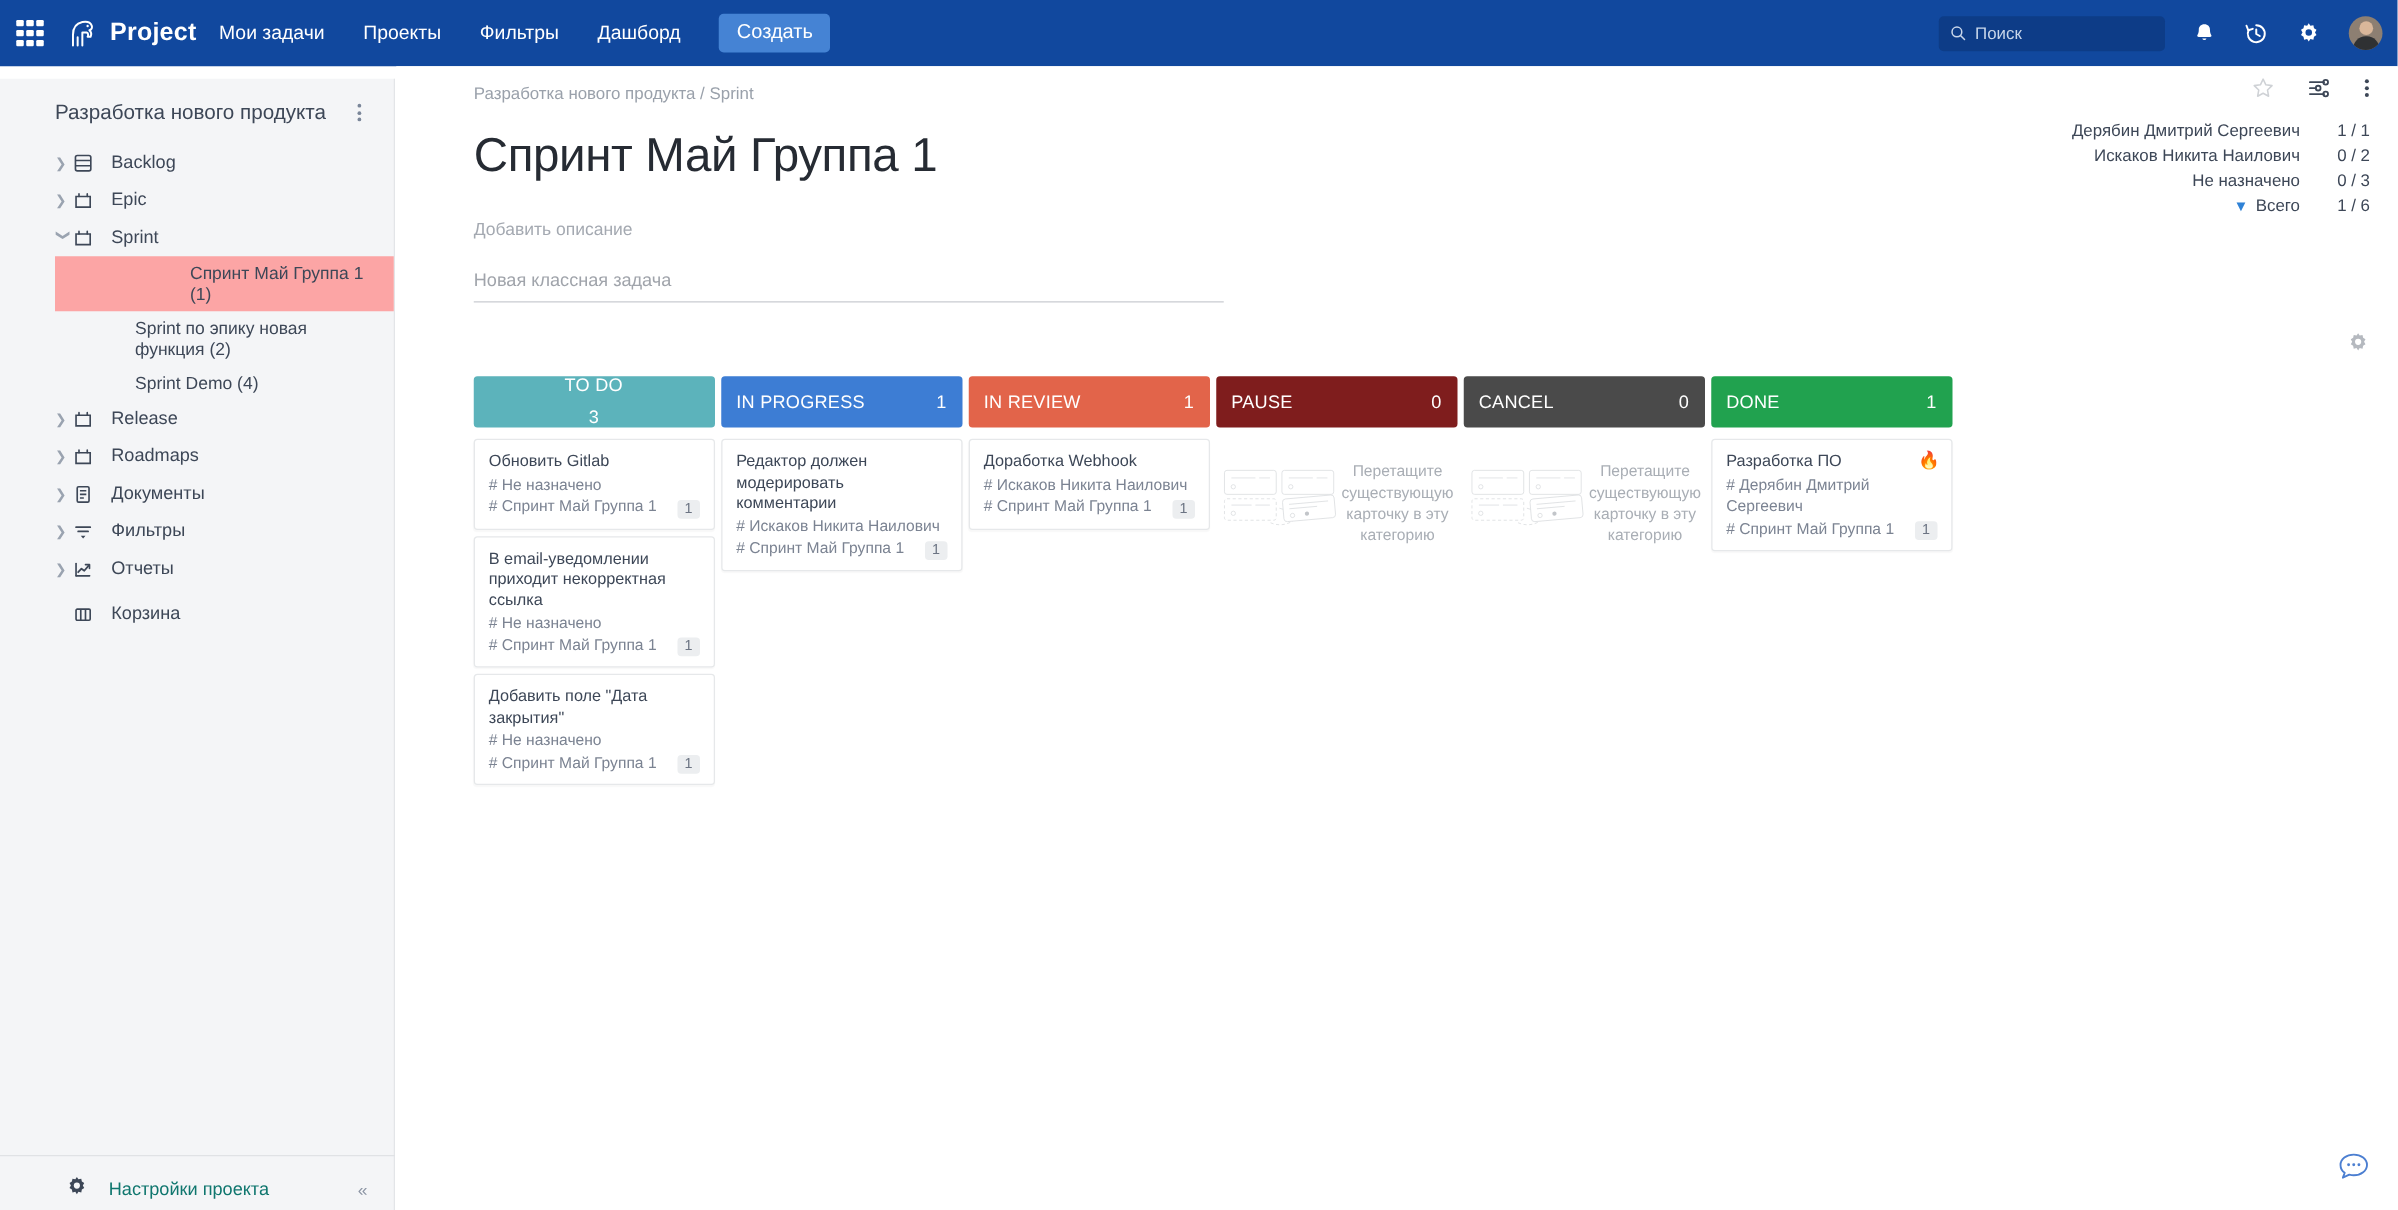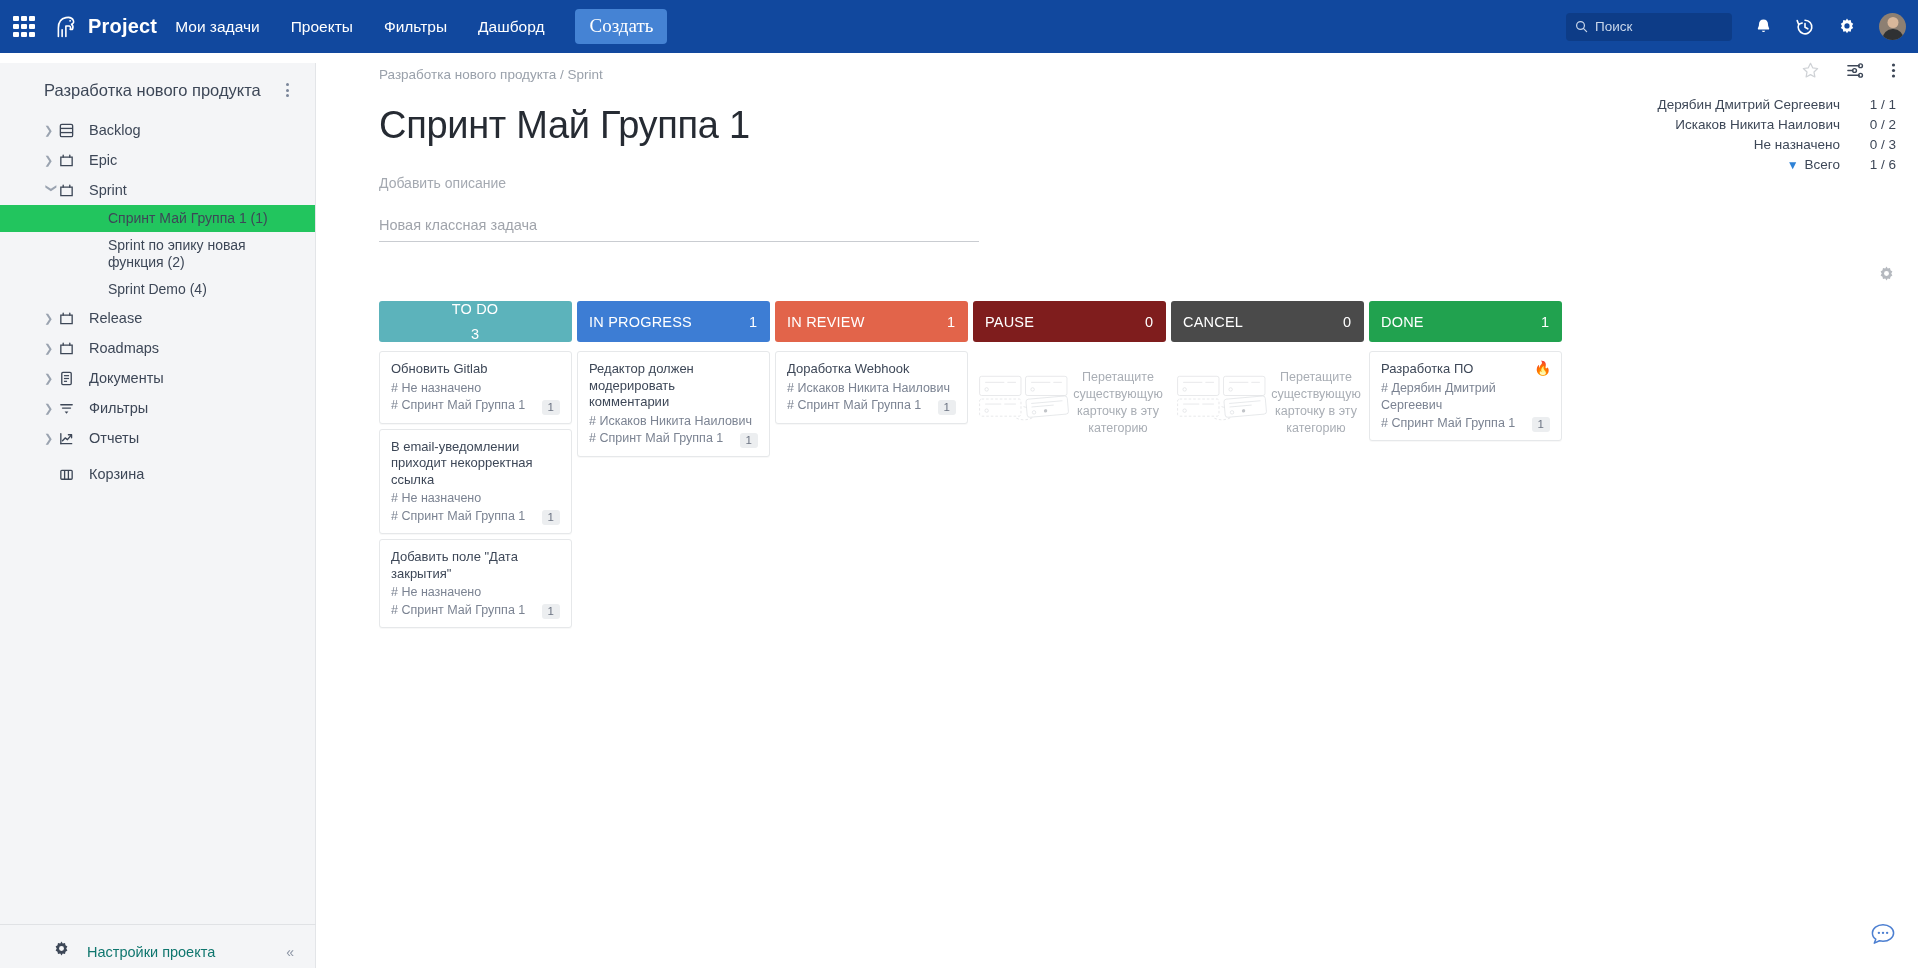--- a/index.html
+++ b/index.html
@@ -26,30 +26,30 @@
   }
   .grid-icon i { background: #ffffff; border-radius: 1px; display: block; }
   .brand { display: flex; align-items: center; gap: 9px; margin-right: 18px; cursor: pointer; }
   .brand-logo { width: 30px; height: 30px; }
   .brand-name { color: #fff; font-size: 20px; font-weight: bold; letter-spacing: .2px; }
   .nav-link {
     color: #ffffff; font-size: 15.5px; margin-right: 31px;
     cursor: pointer; white-space: nowrap;
   }
   .create-btn {
-    background: #4583d4; color: #fff; font-size: 19px;
+    background: #4583d4; color: #fff; font-size: 16px;
     padding: 6px 14px 7px; border-radius: 4px; border: none;
-    cursor: pointer; font-family: Liberation Serif, serif;
+    cursor: pointer; font-family: Liberation Sans, sans-serif;
   }
   .topbar-right {
     position: absolute; right: 12px; top: 0; height: 53px;
     display: flex; align-items: center; gap: 0;
   }
   .search-box {
-    width: 166px; height: 28px; background: #0d3c87;
+    width: 181px; height: 28px; background: #0d3c87;
     border-radius: 4px; display: flex; align-items: center;
     padding: 0 9px; gap: 7px; cursor: text; margin-right: 22px;
   }
   .search-box .ph { color: #c8d6ea; font-size: 13.5px; }
   .ticon { margin-right: 22px; cursor: pointer; display: flex; align-items: center; }
   .avatar {
     width: 27px; height: 27px; border-radius: 50%;
     background: #8d7f72; overflow: hidden; cursor: pointer;
     position: relative; flex: none;
   }
@@ -86,21 +86,21 @@
     display: flex; align-items: center;
   }
   .nav-item .nicon { width: 31px; flex: none; display: flex; align-items: center; color: #3d4757; }
   .nav-item .nlabel { font-size: 14.5px; color: #3d4757; }
   .nav-item.noexp { padding-left: 58px; }
   .nav-item.noexp .nicon { width: 31px; }
   .sub-item {
     padding: 5px 20px 5px 108px; font-size: 14px; color: #3d4757;
     cursor: pointer; line-height: 17px;
   }
-  .sub-item.active { background: #22c55e; }
+  .sub-item.active { background: #fca5a5; margin-left: 44px; }
   .sidebar-foot {
     position: absolute; bottom: 0; left: 0; width: 316px;
     border-top: 1px solid #e0e2e5;
     display: flex; align-items: center; height: 54px; padding: 0 22px 0 52px;
   }
   .sidebar-foot .flabel { font-size: 14.5px; color: #0f766e; margin-left: 16px; }
   .collapse { margin-left: auto; color: #8d96a5; font-size: 14px; cursor: pointer; }
 
   
   .main { position: absolute; top: 53px; left: 317px; right: 0; bottom: 0; background: #fff; }

